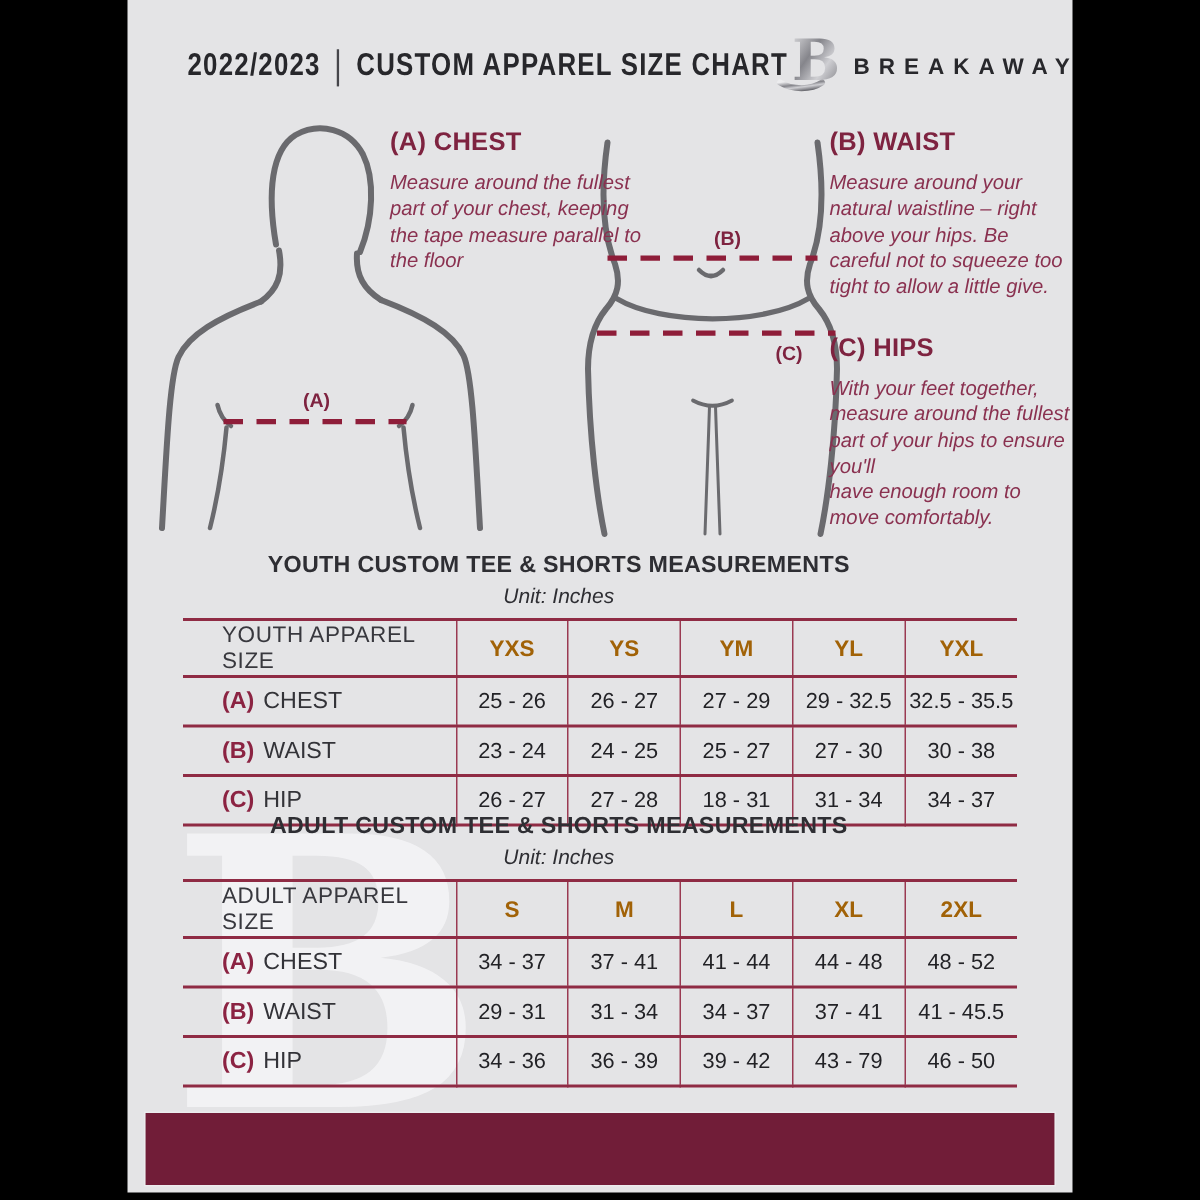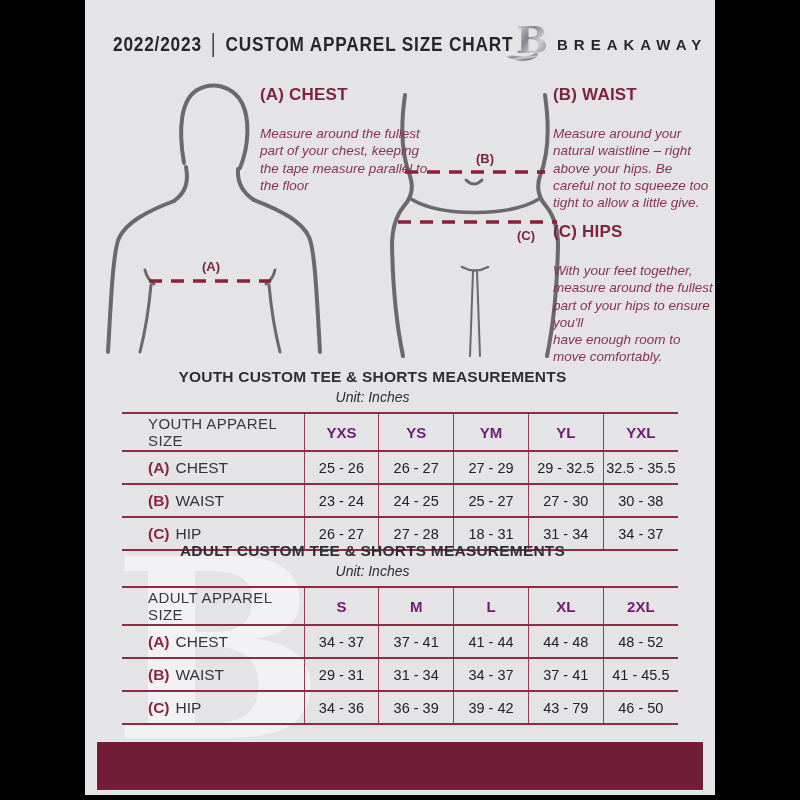--- a/index.html
+++ b/index.html
@@ -12,42 +12,42 @@
     background:#e4e4e6;overflow:hidden;
   }
   
   .watermark{
     position:absolute;left:28px;top:525px;z-index:1;
     font-family:"DejaVu Serif", serif;font-weight:bold;
     font-size:250px;line-height:1;color:rgba(251,251,253,0.6);
     pointer-events:none;
   }
   
-  .masthead{position:absolute;left:0;top:0;width:630px;height:72px;z-index:2;}
+  .masthead{position:absolute;left:12px;top:0;width:630px;height:72px;z-index:2;}
   .masthead-title{
     position:absolute;left:28px;top:30px;display:flex;align-items:center;gap:11px;
     transform:scaleX(0.82);transform-origin:left center;
     font-weight:bold;font-size:21px;letter-spacing:1px;color:#27272b;white-space:nowrap;
   }
   .masthead-title .divider{font-weight:400;font-size:23px;color:#45454a;transform:scaleY(1.15);}
   .logo{position:absolute;left:420px;top:16px;width:44px;height:46px;}
   .brand{
     position:absolute;left:472px;top:36px;font-size:15px;font-weight:bold;
     letter-spacing:6px;color:#28282c;white-space:nowrap;
   }
   
   .figures{position:absolute;left:0;top:0;width:630px;height:400px;z-index:2;}
   .fig-label{
     position:absolute;z-index:3;font-size:13px;font-weight:bold;color:#7e2340;
   }
   
   .guide-sec{position:absolute;z-index:2;}
   .guide-h{font-size:17px;font-weight:bold;color:#7e2340;letter-spacing:0.2px;}
   .guide-p{
-    margin-top:20px;font-size:13.5px;font-style:italic;color:#8a3150;line-height:1.28;
+    margin-top:8px;font-size:13.5px;font-style:italic;color:#8a3150;line-height:1.28;
   }
   .pre{white-space:pre-line;}
   .sec-a{left:175px;top:85px;width:170px;}
   .sec-b{left:468px;top:85px;width:158px;}
   .sec-c{left:468px;top:222px;width:164px;}
   
   .tsec{position:absolute;left:0;width:630px;z-index:2;}
   .tsec-youth{top:368px;}
   .tsec-adult{top:542px;}
   .t-title{
@@ -66,21 +66,21 @@
   .c-size{width:74.8px;}
   thead tr{border-top:2px solid #8f2b44;border-bottom:2px solid #8f2b44;}
   tbody tr{border-bottom:2px solid #8f2b44;}
   th + th, td + td{border-left:1.5px solid #9a3a52;}
   thead th{height:34px;}
   tbody td{height:29px;}
   .label-h{
     font-size:15px;font-weight:normal;color:#38383e;text-align:left;
     padding-left:26px;letter-spacing:0.4px;
   }
-  .size-h{font-size:15px;font-weight:bold;color:#701a75;text-align:center;}
+  .size-h{font-size:15px;font-weight:bold;color:#a16207;text-align:center;}
   .row-label{padding-left:26px;font-size:15.5px;color:#333338;text-align:left;}
   .pfx{font-weight:bold;color:#8b2342;margin-right:6px;}
   .val{text-align:center;font-size:14.5px;color:#222226;}
   
   .footer{
     position:absolute;left:12px;top:742px;width:606px;height:48px;
     background:#711d38;z-index:4;outline:1px solid rgba(255,255,255,0.28);
   }
 </style>
 </head>

